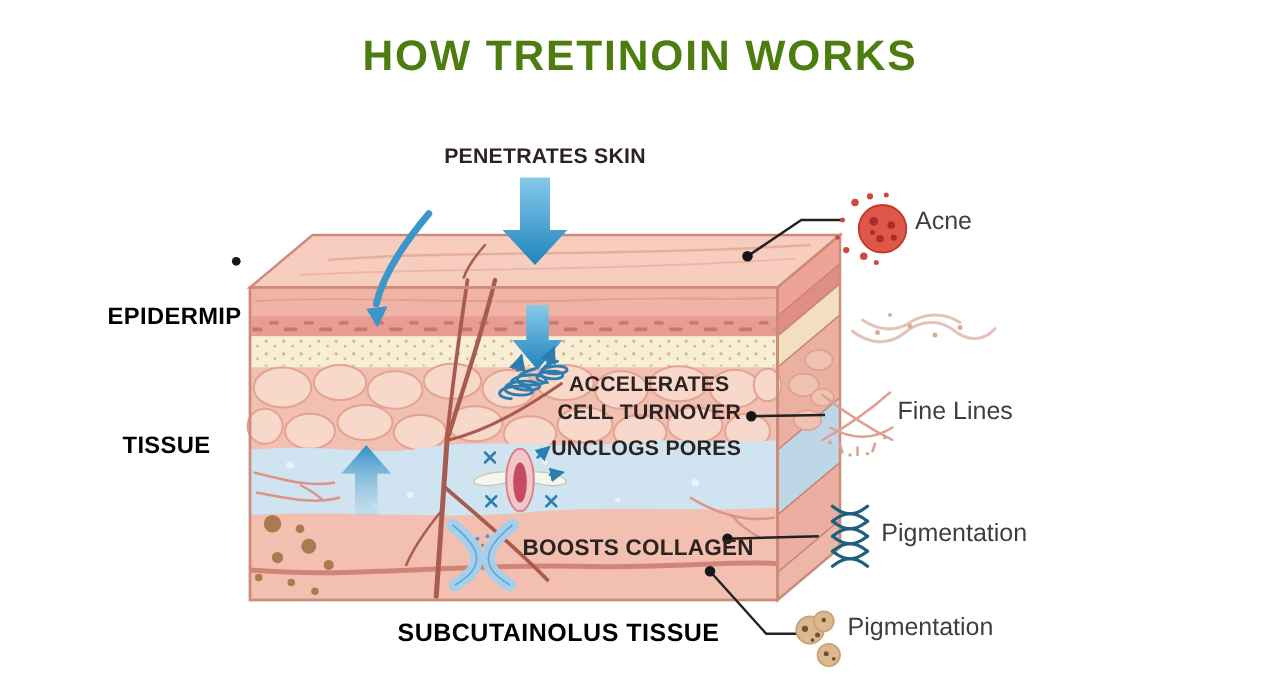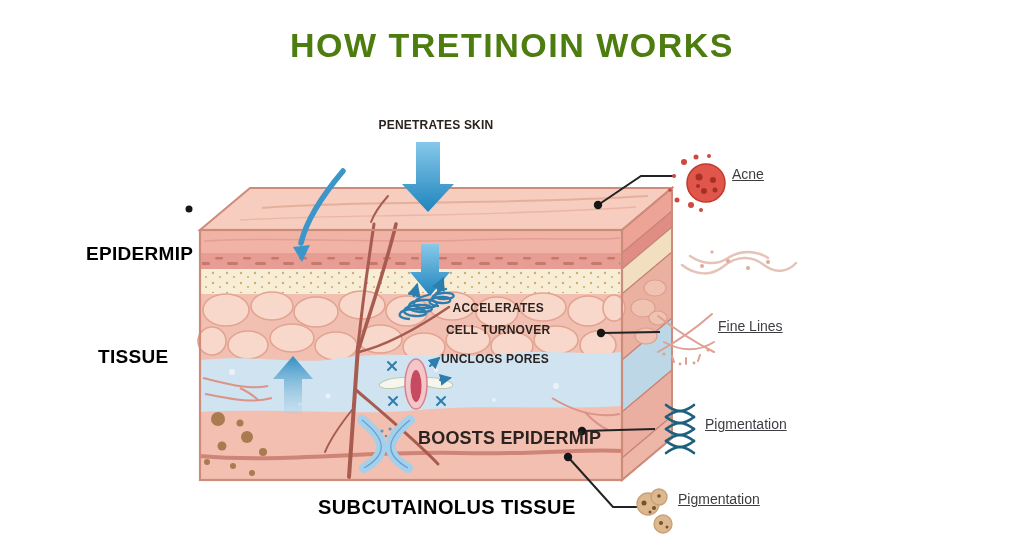--- a/index.html
+++ b/index.html
@@ -1,31 +1,31 @@
 <!DOCTYPE html>
 <html><head>
 <meta charset="utf-8">
 <style>
   html,body{margin:0;padding:0;background:#ffffff;}
   .stage{position:relative;width:1024px;height:559px;background:#ffffff;overflow:hidden;
          font-family:"Liberation Sans", sans-serif;}
   .stage svg.diagram{position:absolute;left:0;top:0;}
   .title{position:absolute;left:0;right:0;top:26px;text-align:center;
          font-size:34px;font-weight:800;letter-spacing:1.5px;color:#4d7c0f;}
-  .ann{position:absolute;font-weight:700;color:#2c2320;font-size:12px;letter-spacing:.2px;line-height:22px;}
+  .ann{position:absolute;font-weight:700;color:#2c2320;font-size:17px;letter-spacing:.2px;line-height:22px;}
   .ann-pen{left:286px;top:114px;width:300px;text-align:center;}
   .ann-acc{left:446px;top:297px;text-align:center;}
   .ann-unc{left:441px;top:348px;}
   .ann-boo{left:418px;top:427px;font-size:18px;}
   .layer-lbl{position:absolute;font-weight:700;color:#000000;font-size:19px;letter-spacing:.3px;}
   .lbl-epi{left:86px;top:243px;width:106px;text-align:right;}
   .lbl-der{left:98px;top:346px;}
   .lbl-sub{left:318px;top:496px;font-size:20px;letter-spacing:.4px;}
   .legend-item{position:absolute;}
-  .legend-label{position:absolute;font-size:14px;color:#3e3e42;font-weight:400;text-decoration:underline;}
+  .legend-label{position:absolute;font-size:20px;color:#3e3e42;font-weight:400;}
   .li-acne-ic{left:664px;top:146px;}   .li-acne-tx{left:732px;top:166px;}
   .li-waves  {left:676px;top:240px;}
   .li-fine-ic{left:650px;top:304px;}   .li-fine-tx{left:718px;top:318px;text-align:center;}
   .li-fib-ic {left:658px;top:398px;}   .li-fib-tx {left:705px;top:416px;}
   .li-spot-ic{left:628px;top:482px;}   .li-spot-tx{left:678px;top:491px;}
 </style>
 </head>
 <body>
 
 <div class="stage">
@@ -206,21 +206,21 @@
     </g>
   </svg>
 
   <div class="title">HOW TRETINOIN WORKS</div>
   <div class="ann ann-pen">PENETRATES SKIN</div>
   <div class="ann ann-acc">
     <span style="display:block">ACCELERATES</span>
     <span style="display:block">CELL TURNOVER</span>
   </div>
   <div class="ann ann-unc">UNCLOGS PORES</div>
-  <div class="ann ann-boo">BOOSTS EPIDERMIP</div>
+  <div class="ann ann-boo">BOOSTS COLLAGEN</div>
 
   <div class="layer-lbl lbl-epi">EPIDERMIP</div>
   <div class="layer-lbl lbl-der">TISSUE</div>
   <div class="layer-lbl lbl-sub">SUBCUTAINOLUS TISSUE</div>
 
   <div class="legend-item li-acne-ic">
     <svg width="92" height="74" viewBox="0 0 92 74">
       <circle cx="42" cy="37" r="19" fill="#e0564b" stroke="#c0392b" stroke-width="1.5"></circle>
       <g fill="#a82f26">
         <circle cx="35" cy="31" r="3.5"></circle>

